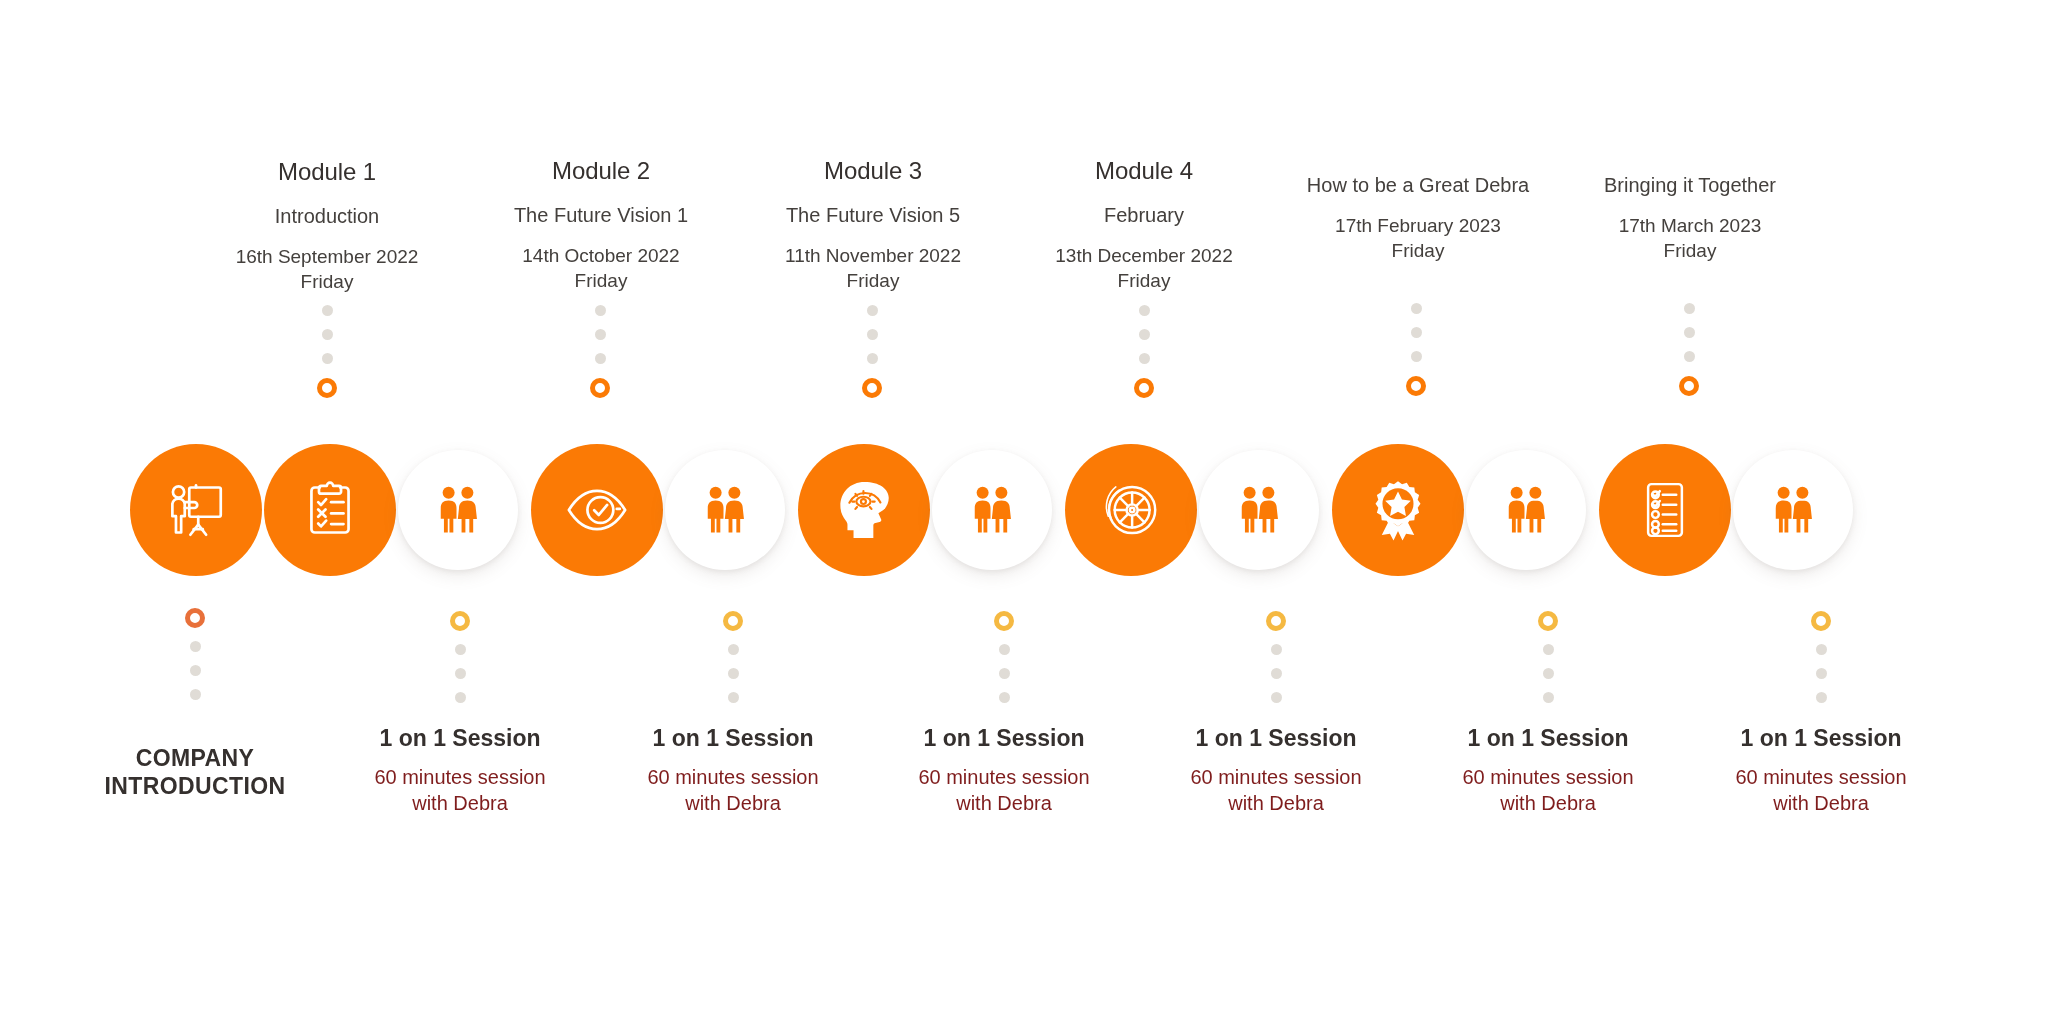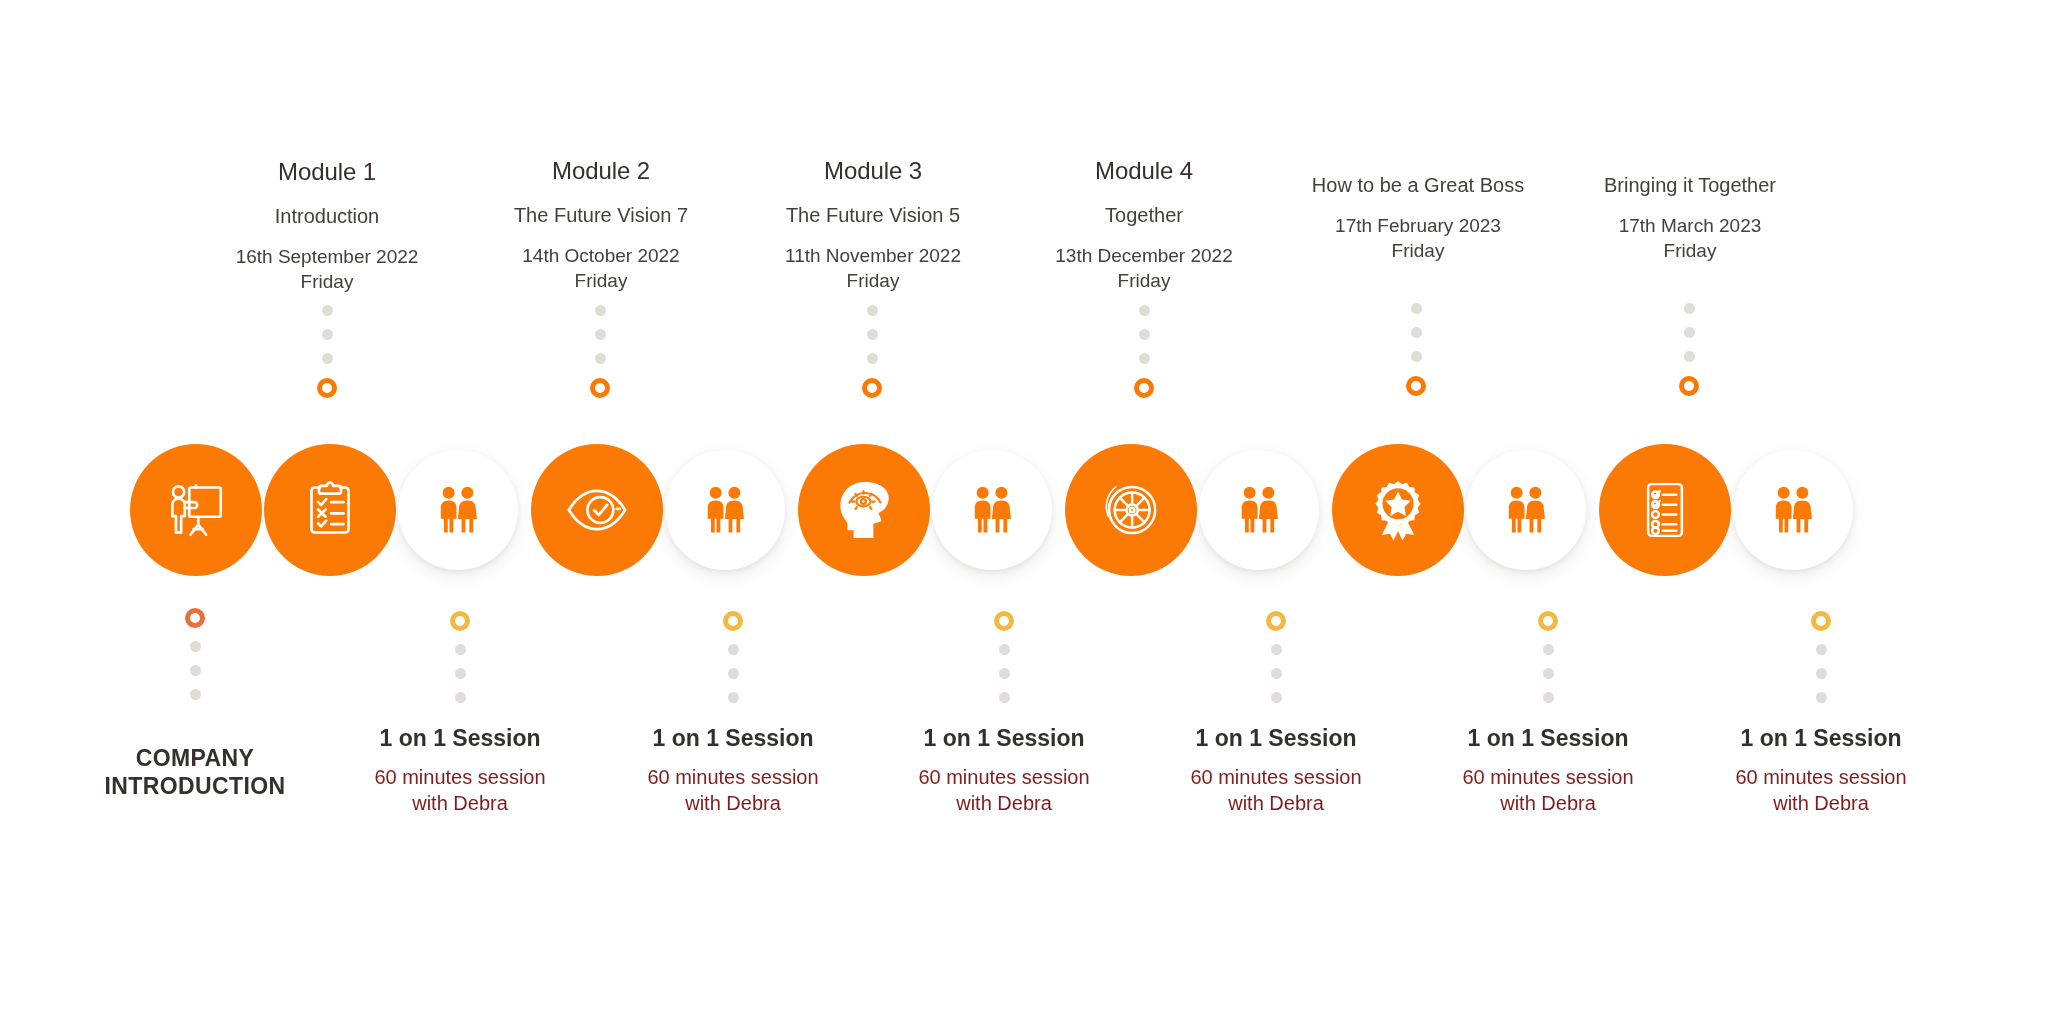--- a/index.html
+++ b/index.html
@@ -142,41 +142,41 @@
 
   <div class="module-block" style="left:177px; top:158px;">
     <div class="module-title">Module 1</div>
     <div class="module-subtitle">Introduction</div>
     <div class="module-date">16th September 2022
 Friday</div>
   </div>
 
   <div class="module-block" style="left:451px; top:157px;">
     <div class="module-title">Module 2</div>
-    <div class="module-subtitle">The Future Vision 7</div>
+    <div class="module-subtitle">The Future Vision 1</div>
     <div class="module-date">14th October 2022
 Friday</div>
   </div>
 
   <div class="module-block" style="left:723px; top:157px;">
     <div class="module-title">Module 3</div>
     <div class="module-subtitle">The Future Vision 5</div>
     <div class="module-date">11th November 2022
 Friday</div>
   </div>
 
   <div class="module-block" style="left:994px; top:157px;">
     <div class="module-title">Module 4</div>
-    <div class="module-subtitle">Together</div>
+    <div class="module-subtitle">February</div>
     <div class="module-date">13th December 2022
 Friday</div>
   </div>
 
   <div class="module-block" style="left:1268px; top:155px;">
-    <div class="module-subtitle">How to be a Great Boss</div>
+    <div class="module-subtitle">How to be a Great Debra</div>
     <div class="module-date">17th February 2023
 Friday</div>
   </div>
 
   <div class="module-block" style="left:1540px; top:155px;">
     <div class="module-subtitle">Bringing it Together</div>
     <div class="module-date">17th March 2023
 Friday</div>
   </div>
 

